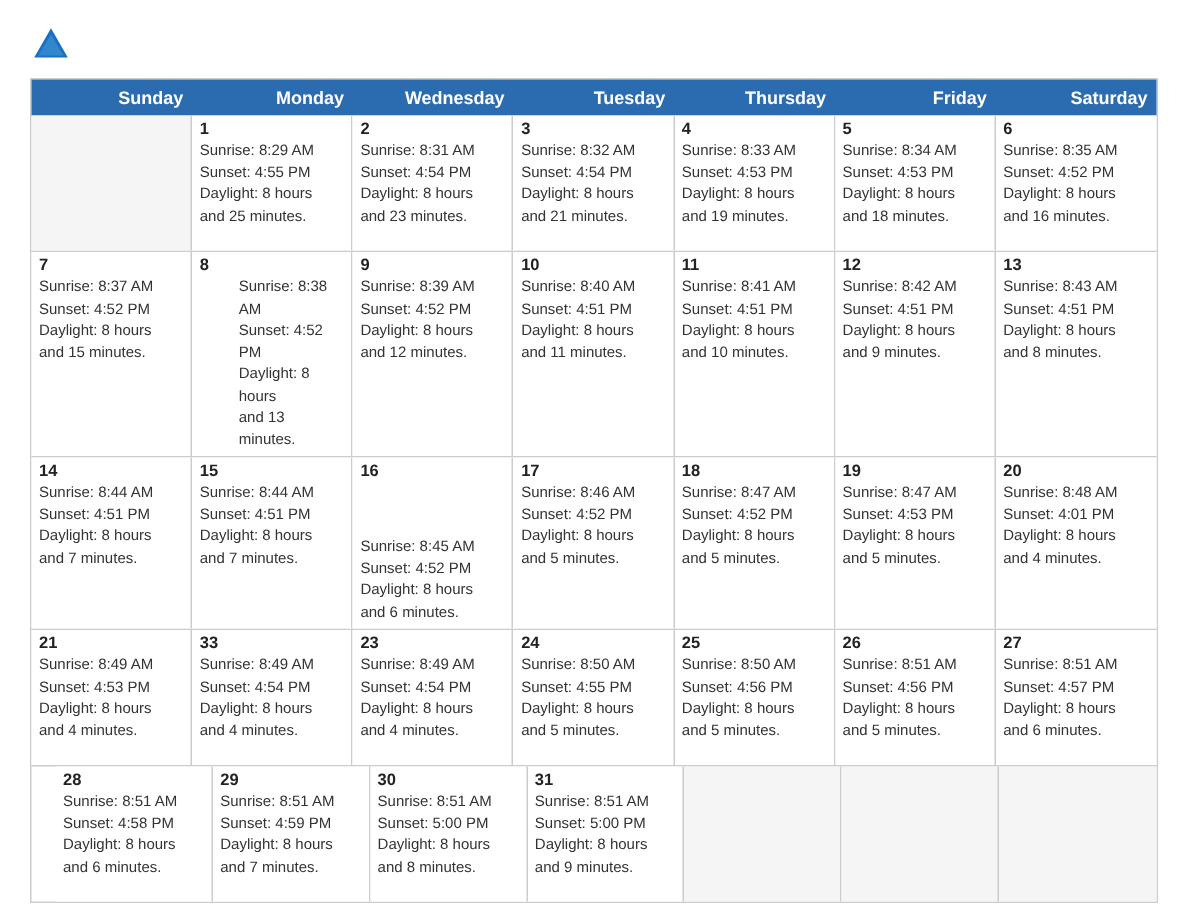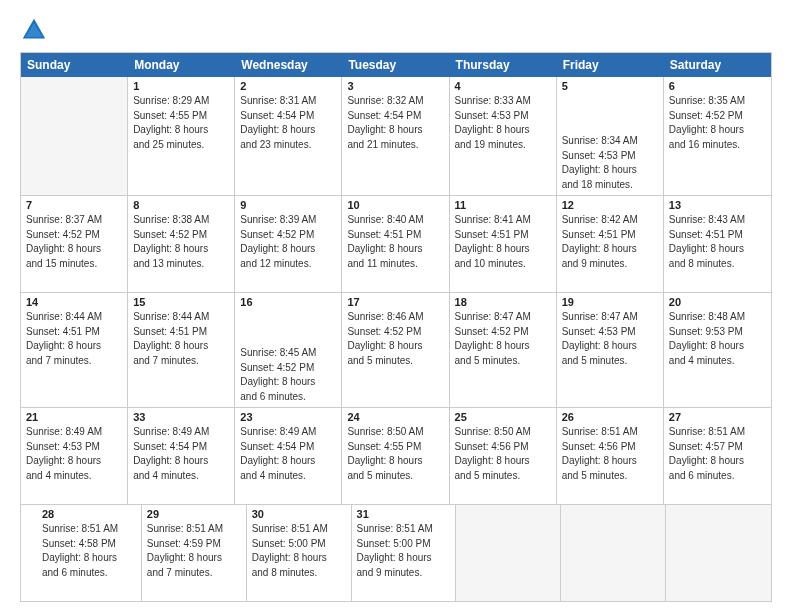--- a/index.html
+++ b/index.html
@@ -60,21 +60,21 @@
     .cal-header {
       display: grid;
       grid-template-columns: repeat(7, 1fr);
       background: #2b6cb0;
     }
     .cal-header-cell {
       color: #fff;
       font-size: 12px;
       font-weight: bold;
       padding: 5px 6px;
-      text-align: left;
+      text-align: right;
     }
     .cal-body {
       flex: 1;
       display: flex;
       flex-direction: column;
     }
     .cal-row {
       display: grid;
       grid-template-columns: repeat(7, 1fr);
       flex: 1;
@@ -168,21 +168,21 @@
           </div>
           <div class="cal-cell">
             <div class="day-num">4</div>
             <div class="day-info" style="white-space: pre-line;">Sunrise: 8:33 AM
 Sunset: 4:53 PM
 Daylight: 8 hours
 and 19 minutes.</div>
           </div>
           <div class="cal-cell">
             <div class="day-num">5</div>
-            <div class="day-info" style="white-space: pre-line; margin-top: 40px;">Sunrise: 8:34 AM
+            <div class="day-info" style="white-space: pre-line;">Sunrise: 8:34 AM
 Sunset: 4:53 PM
 Daylight: 8 hours
 and 18 minutes.</div>
           </div>
           <div class="cal-cell">
             <div class="day-num">6</div>
             <div class="day-info" style="white-space: pre-line;">Sunrise: 8:35 AM
 Sunset: 4:52 PM
 Daylight: 8 hours
 and 16 minutes.</div>
@@ -191,21 +191,21 @@
         <div class="cal-row">
           <div class="cal-cell">
             <div class="day-num">7</div>
             <div class="day-info" style="white-space: pre-line;">Sunrise: 8:37 AM
 Sunset: 4:52 PM
 Daylight: 8 hours
 and 15 minutes.</div>
           </div>
           <div class="cal-cell">
             <div class="day-num">8</div>
-            <div class="day-info" style="white-space: pre-line;">Sunrise: 8:38 AM
+            <div class="day-info" style="white-space: pre-line; margin-left: 26px;">Sunrise: 8:38 AM
 Sunset: 4:52 PM
 Daylight: 8 hours
 and 13 minutes.</div>
           </div>
           <div class="cal-cell">
             <div class="day-num">9</div>
             <div class="day-info" style="white-space: pre-line;">Sunrise: 8:39 AM
 Sunset: 4:52 PM
 Daylight: 8 hours
 and 12 minutes.</div>
@@ -278,21 +278,21 @@
           <div class="cal-cell">
             <div class="day-num">19</div>
             <div class="day-info" style="white-space: pre-line;">Sunrise: 8:47 AM
 Sunset: 4:53 PM
 Daylight: 8 hours
 and 5 minutes.</div>
           </div>
           <div class="cal-cell">
             <div class="day-num">20</div>
             <div class="day-info" style="white-space: pre-line;">Sunrise: 8:48 AM
-Sunset: 9:53 PM
+Sunset: 4:01 PM
 Daylight: 8 hours
 and 4 minutes.</div>
           </div>
         </div>
         <div class="cal-row">
           <div class="cal-cell">
             <div class="day-num">21</div>
             <div class="day-info" style="white-space: pre-line;">Sunrise: 8:49 AM
 Sunset: 4:53 PM
 Daylight: 8 hours

